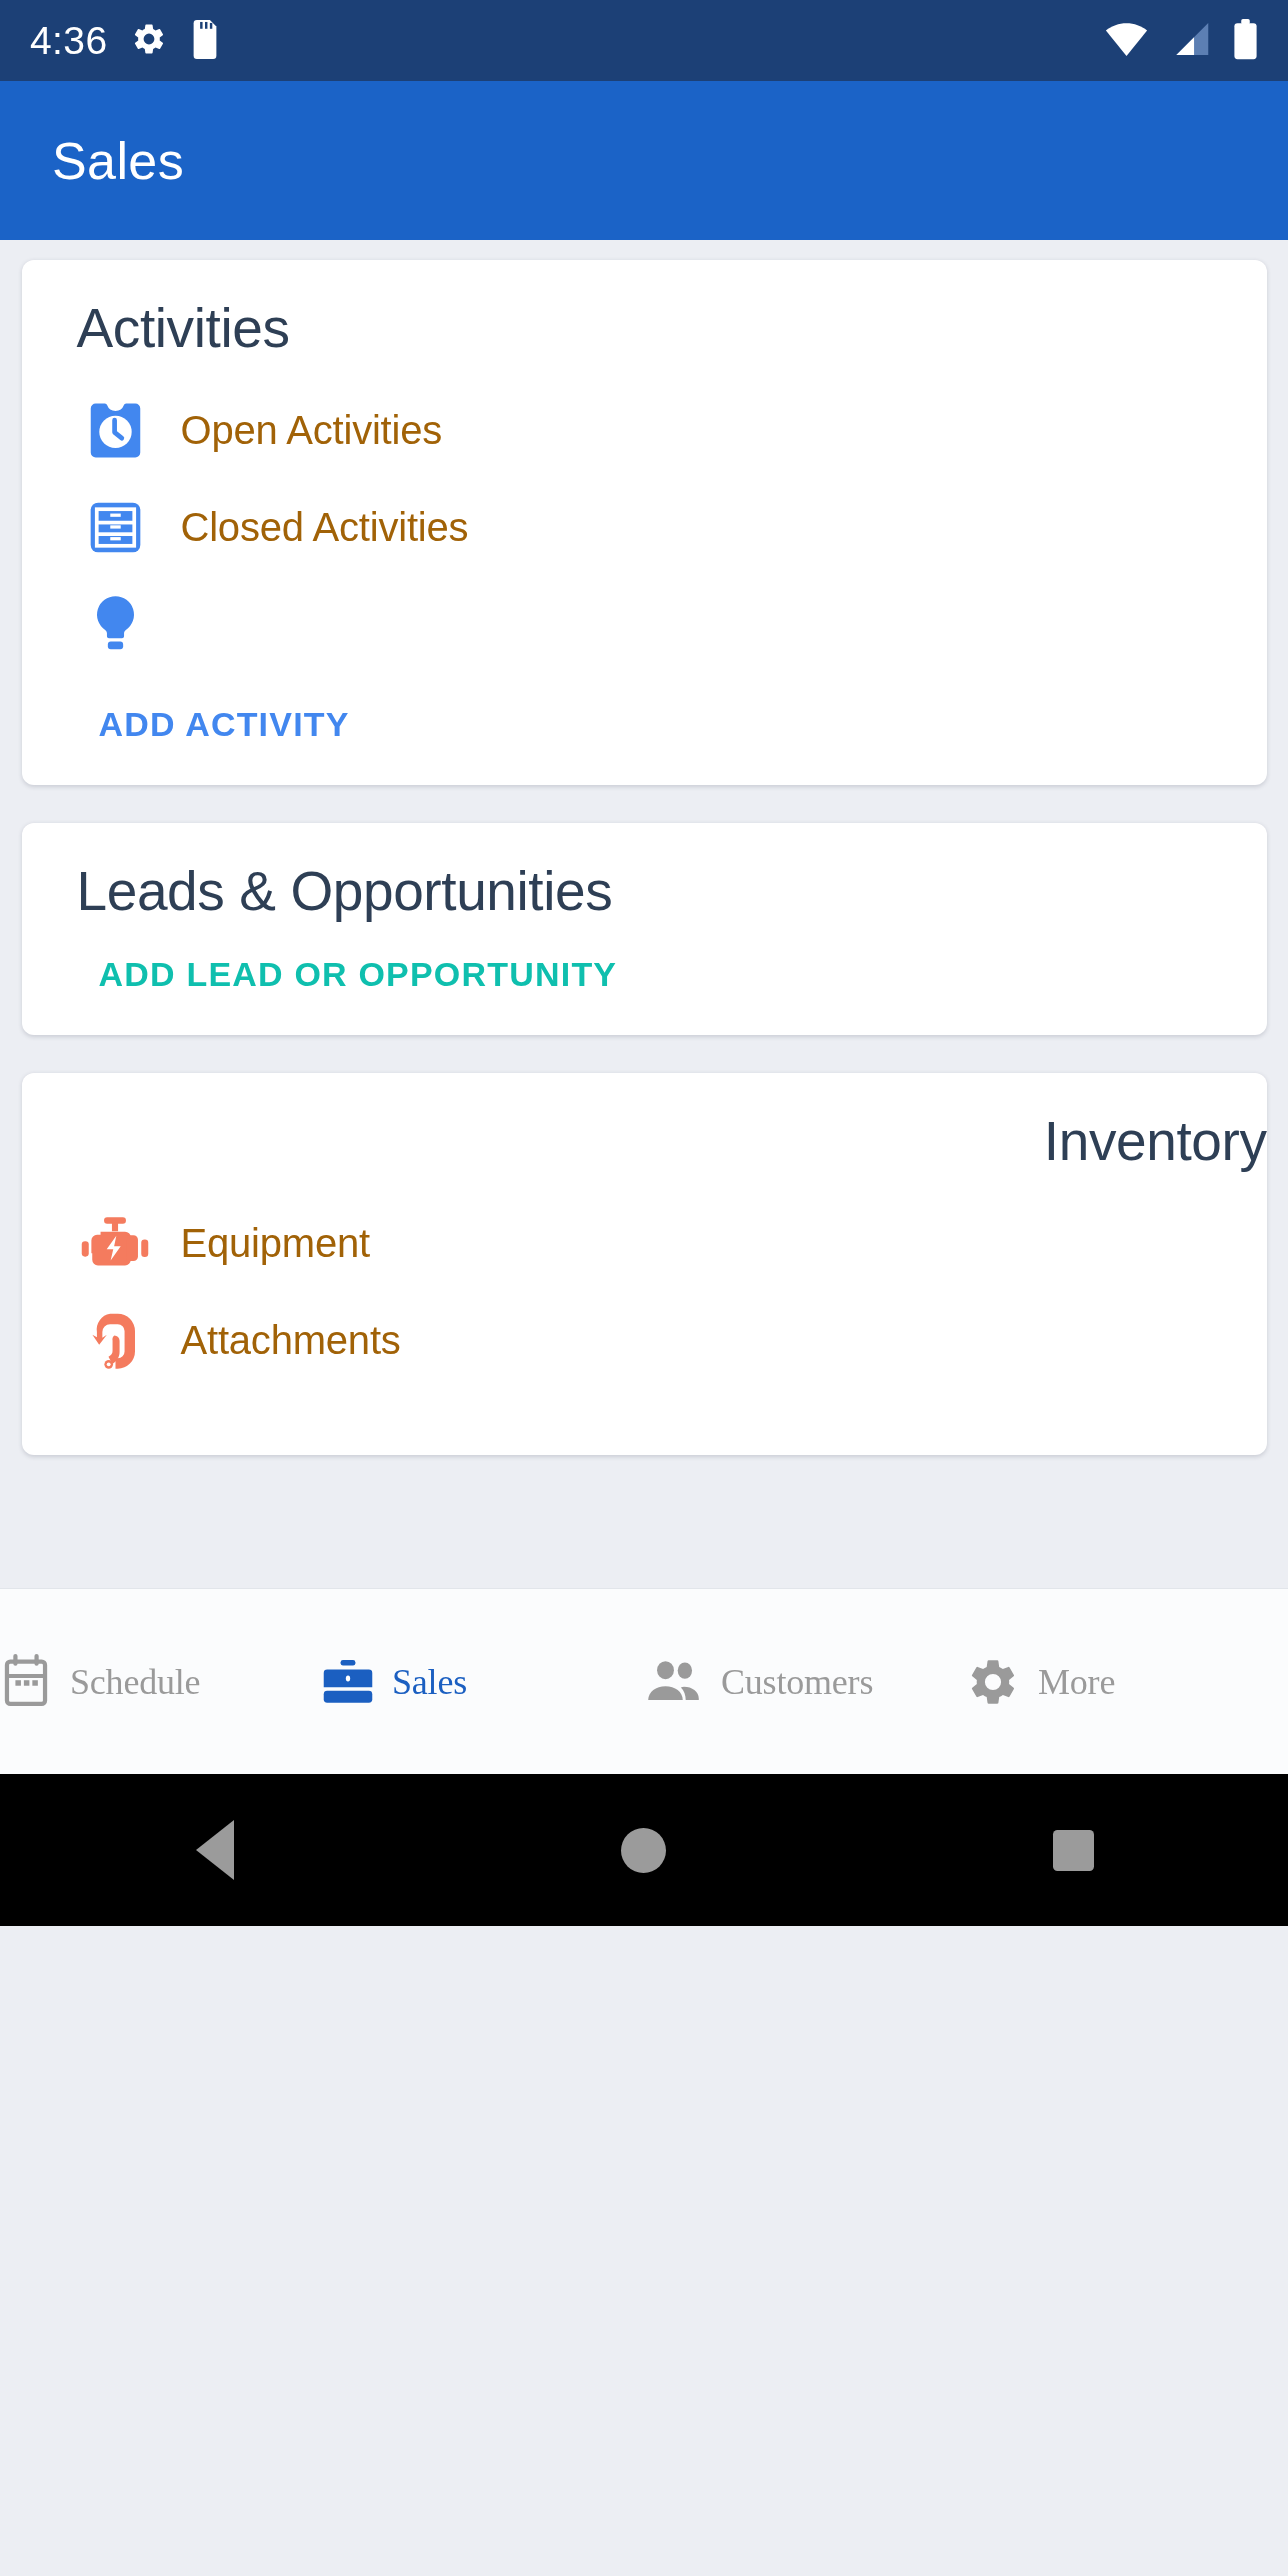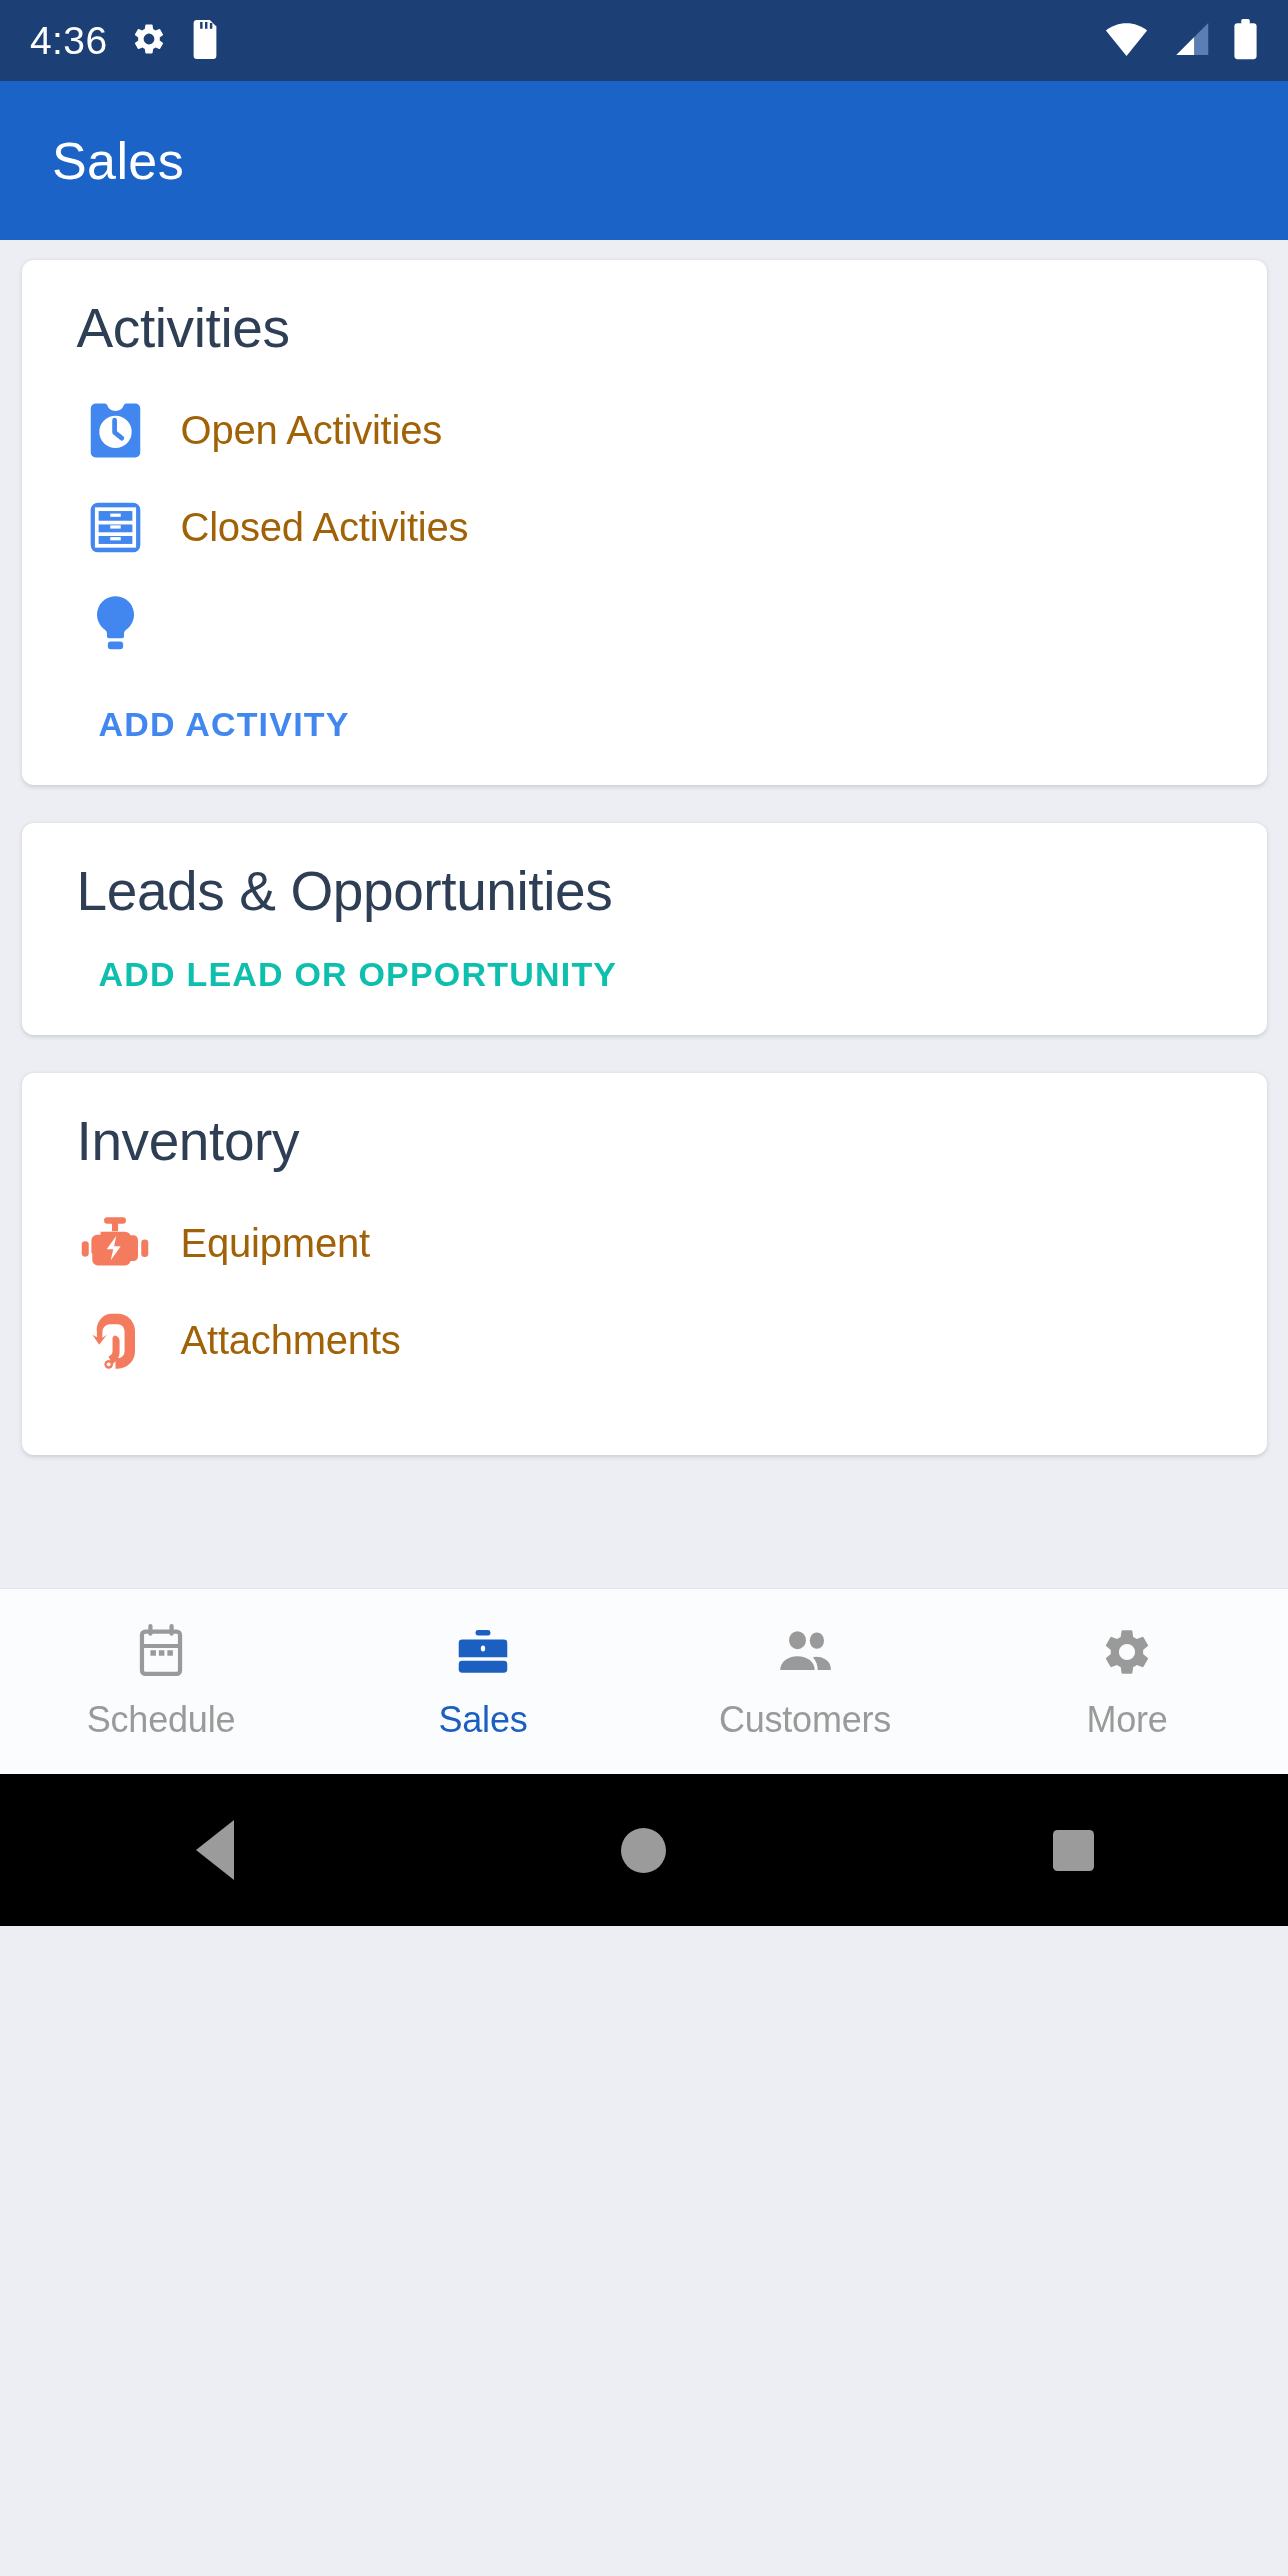--- a/index.html
+++ b/index.html
@@ -56,32 +56,32 @@
     font-size:40px; color:#a16207; margin-left:27px; letter-spacing:-0.2px;
   }
 
   .card-action {
     font-size:34px; font-weight:700; letter-spacing:1.2px;
     padding:32px 0 41px 77px;
   }
   .action-blue { color:#4287ef; }
   .action-teal { color:#0fbfae; }
 
-  .card.inventory { padding-bottom:39px; }
+  .card.inventory { padding-bottom:39px;text-align:right; }
   .card.inventory .row-list { padding-bottom:27px; }
 
   
   .bottom-nav {
     flex:0 0 auto; height:186px; background:#fbfcfd;
     border-top:1.8px solid #e2e5ea;
     display:flex; align-items:center;
   }
   .nav-item {
     flex:1 1 0; height:100%;
-    display:flex; flex-direction:column; align-items:center; justify-content:center; gap:18px;
+    display:flex; align-items:center; justify-content:flex-start; gap:18px;font-family:Liberation Serif, serif;
   }
   .nav-icon { height:59px; display:flex; align-items:center; justify-content:center; }
   .nav-label { font-size:36px; color:#9a9a9a; letter-spacing:-0.2px; }
   .nav-item.active .nav-label { color:#1b5fc1; }
 
   
   .sys-nav {
     flex:0 0 auto; height:152px; background:#000000;
     display:flex; align-items:center; justify-content:space-around;
   }

